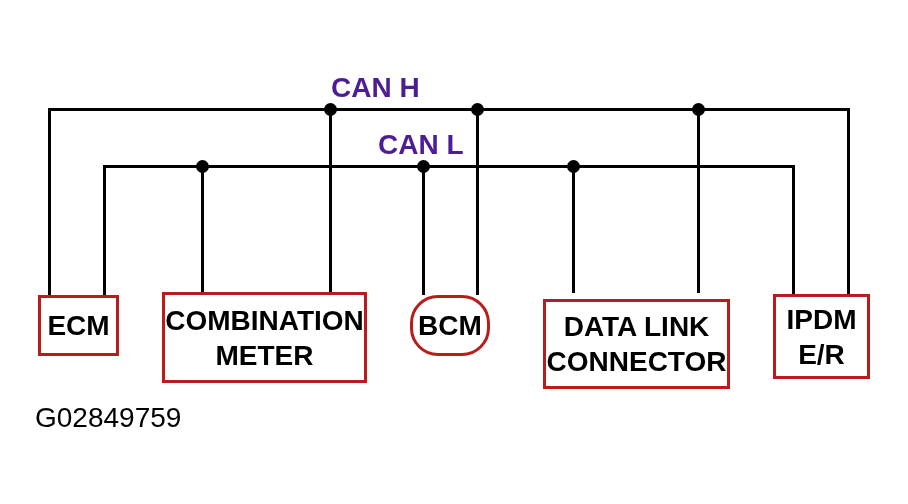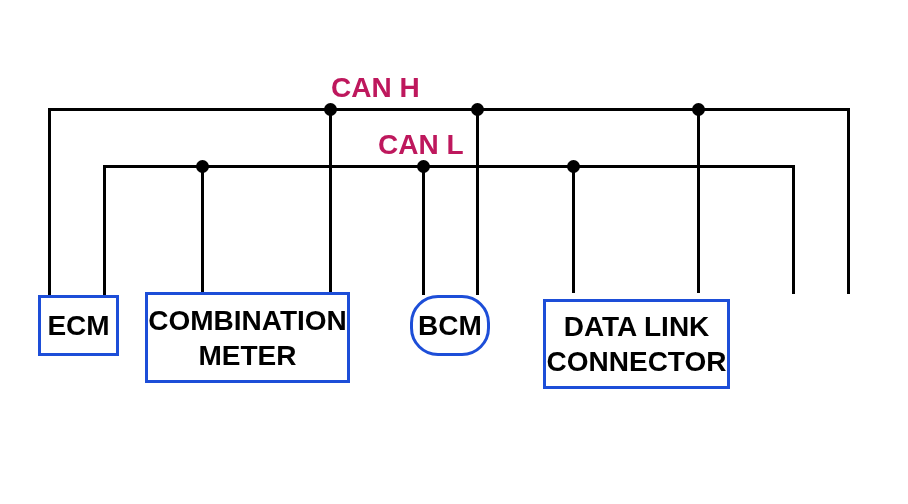--- a/index.html
+++ b/index.html
@@ -21,41 +21,41 @@
   }
   .dot {
     position: absolute;
     width: 13px;
     height: 13px;
     background: #000000;
     border-radius: 50%;
   }
   .node-box {
     position: absolute;
-    border: 3px solid #1d4ed8;
+    border: 3px solid #b91c1c;
     background: #ffffff;
     display: flex;
     flex-direction: column;
     align-items: center;
     justify-content: center;
     text-align: center;
   }
   .node-label {
     font-weight: bold;
     font-size: 28px;
     line-height: 1.25;
     color: #000000;
     white-space: nowrap;
   }
   .bus-label {
     position: absolute;
     font-weight: bold;
     font-size: 28px;
     line-height: 1;
-    color: #be185d;
+    color: #4c1d95;
     white-space: nowrap;
   }
   .figure-id {
     position: absolute;
     font-weight: normal;
     font-size: 28px;
     line-height: 1;
     color: #000000;
     white-space: nowrap;
   }
@@ -88,29 +88,34 @@
   <div class="dot" style="left:692px; top:103px;"></div>
 
   <div class="dot" style="left:196px; top:160px;"></div>
   <div class="dot" style="left:417px; top:160px;"></div>
   <div class="dot" style="left:567px; top:160px;"></div>
 
   <div class="node-box" style="left:38px; top:295px; width:75px; height:55px;">
     <span class="node-label">ECM</span>
   </div>
 
-  <div class="node-box" style="left:145px; top:292px; width:199px; height:85px;">
+  <div class="node-box" style="left:162px; top:292px; width:199px; height:85px;">
     <span class="node-label">COMBINATION</span>
     <span class="node-label">METER</span>
   </div>
 
   <div class="node-box" style="left:410px; top:295px; width:74px; height:55px;border-radius:28px;">
     <span class="node-label">BCM</span>
   </div>
 
   <div class="node-box" style="left:543px; top:299px; width:181px; height:84px;">
     <span class="node-label">DATA LINK</span>
     <span class="node-label">CONNECTOR</span>
   </div>
 
+  <div class="node-box" style="left:773px; top:294px; width:91px; height:79px;">
+    <span class="node-label">IPDM</span>
+    <span class="node-label">E/R</span>
+  </div>
 
+  <div class="figure-id" style="left:35px; top:404px;">G02849759</div>
 
 </div>
 
 </body></html>

